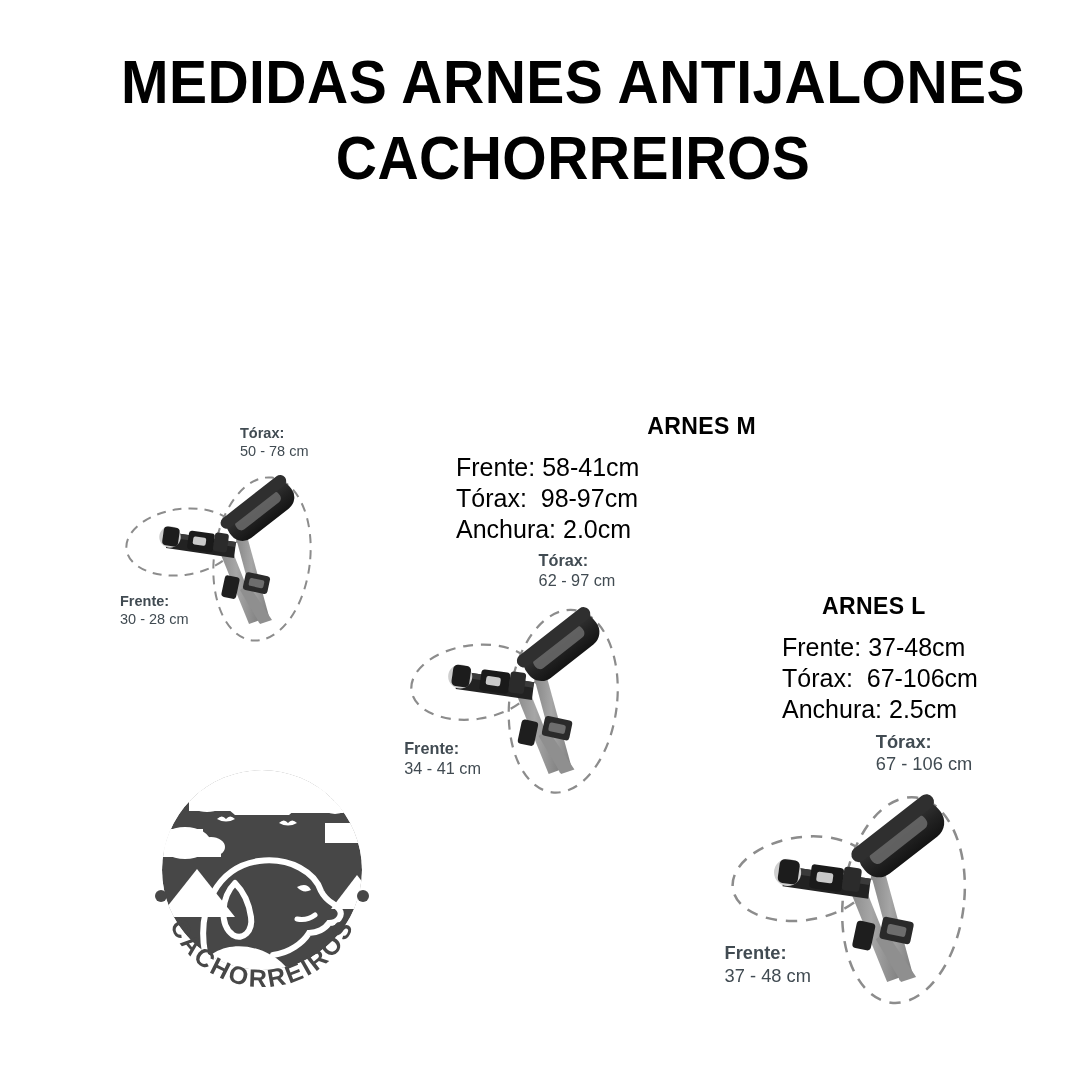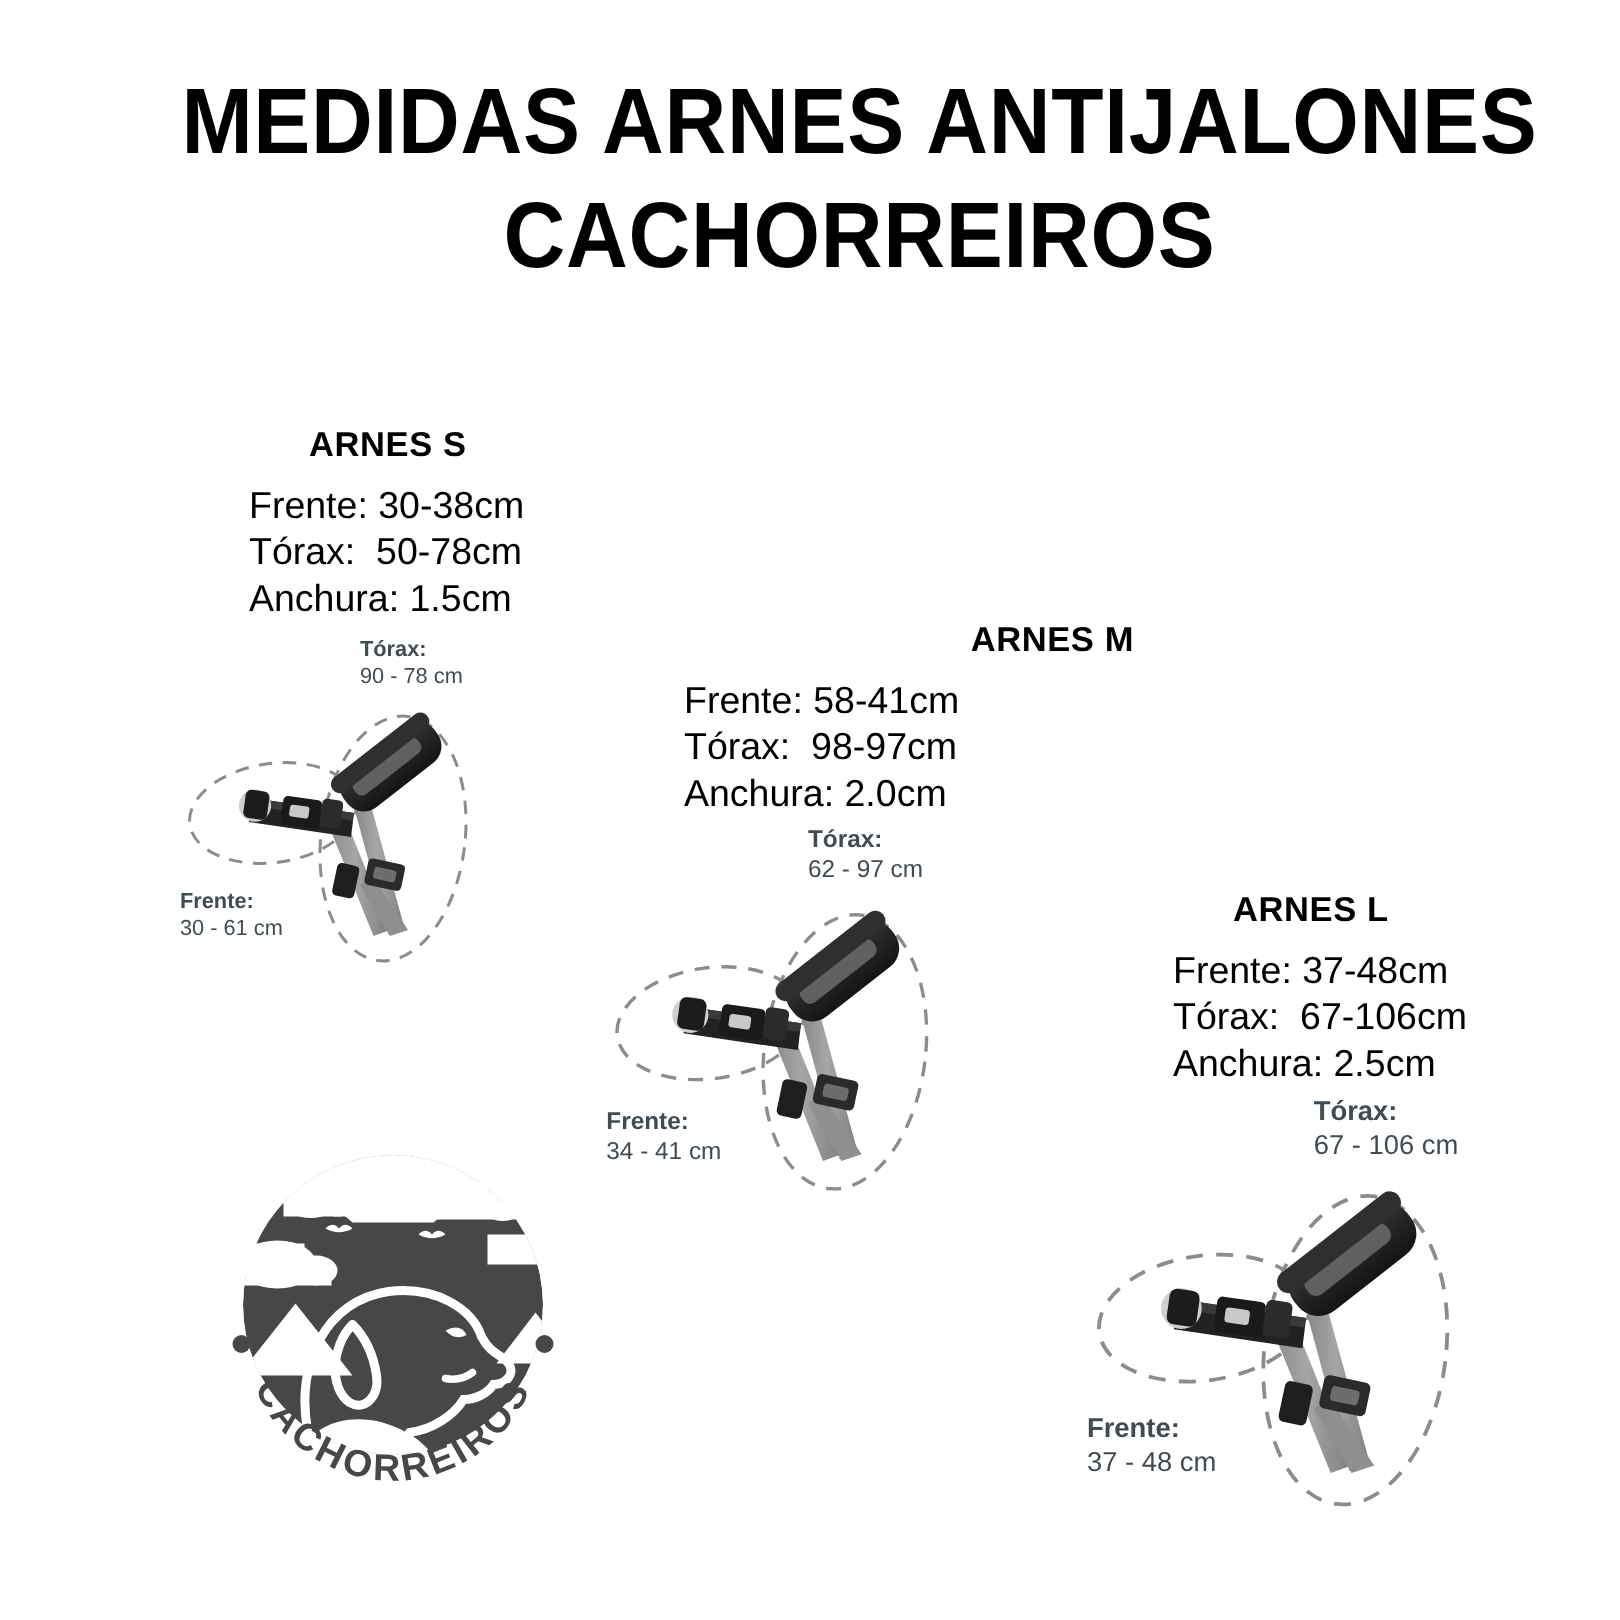--- a/index.html
+++ b/index.html
@@ -106,49 +106,43 @@
 </head>
 <body>
 
 <div id="canvas">
 
   <div class="title-block">
     <span class="title-line">MEDIDAS ARNES ANTIJALONES</span>
     <span class="title-line">CACHORREIROS</span>
   </div>
 
-  <div class="spec" id="spec-s">
-    <div class="spec-title">ARNES S</div>
-    <div class="spec-line">Frente: 30-38cm</div>
-    <div class="spec-line">Tórax:  50-78cm</div>
-    <div class="spec-line">Anchura: 1.5cm</div>
-  </div>
 
   <div class="spec" id="spec-m">
     <div class="spec-title">ARNES M</div>
     <div class="spec-line">Frente: 58-41cm</div>
     <div class="spec-line">Tórax:  98-97cm</div>
     <div class="spec-line">Anchura: 2.0cm</div>
   </div>
 
   <div class="spec" id="spec-l">
     <div class="spec-title">ARNES L</div>
     <div class="spec-line">Frente: 37-48cm</div>
     <div class="spec-line">Tórax:  67-106cm</div>
     <div class="spec-line">Anchura: 2.5cm</div>
   </div>
 
   <div class="diagram" id="diagram-s">
     <div class="dim-label" style="left:130px; top:0px;">
       <span class="dl-title">Tórax:</span>
-      <span class="dl-value">90 - 78 cm</span>
+      <span class="dl-value">50 - 78 cm</span>
     </div>
     <div class="dim-label" style="left:10px; top:168px;">
       <span class="dl-title">Frente:</span>
-      <span class="dl-value">30 - 61 cm</span>
+      <span class="dl-value">30 - 28 cm</span>
     </div>
 
     <svg class="harness-svg" width="230" height="230" viewBox="0 0 230 230">
       <defs>
         <linearGradient id="webGradS" x1="0" y1="0" x2="1" y2="0">
           <stop offset="0%" stop-color="#878787"></stop>
           <stop offset="45%" stop-color="#a6a6a6"></stop>
           <stop offset="100%" stop-color="#7f7f7f"></stop>
         </linearGradient>
         <linearGradient id="padGradS" x1="0" y1="0" x2="0" y2="1">

